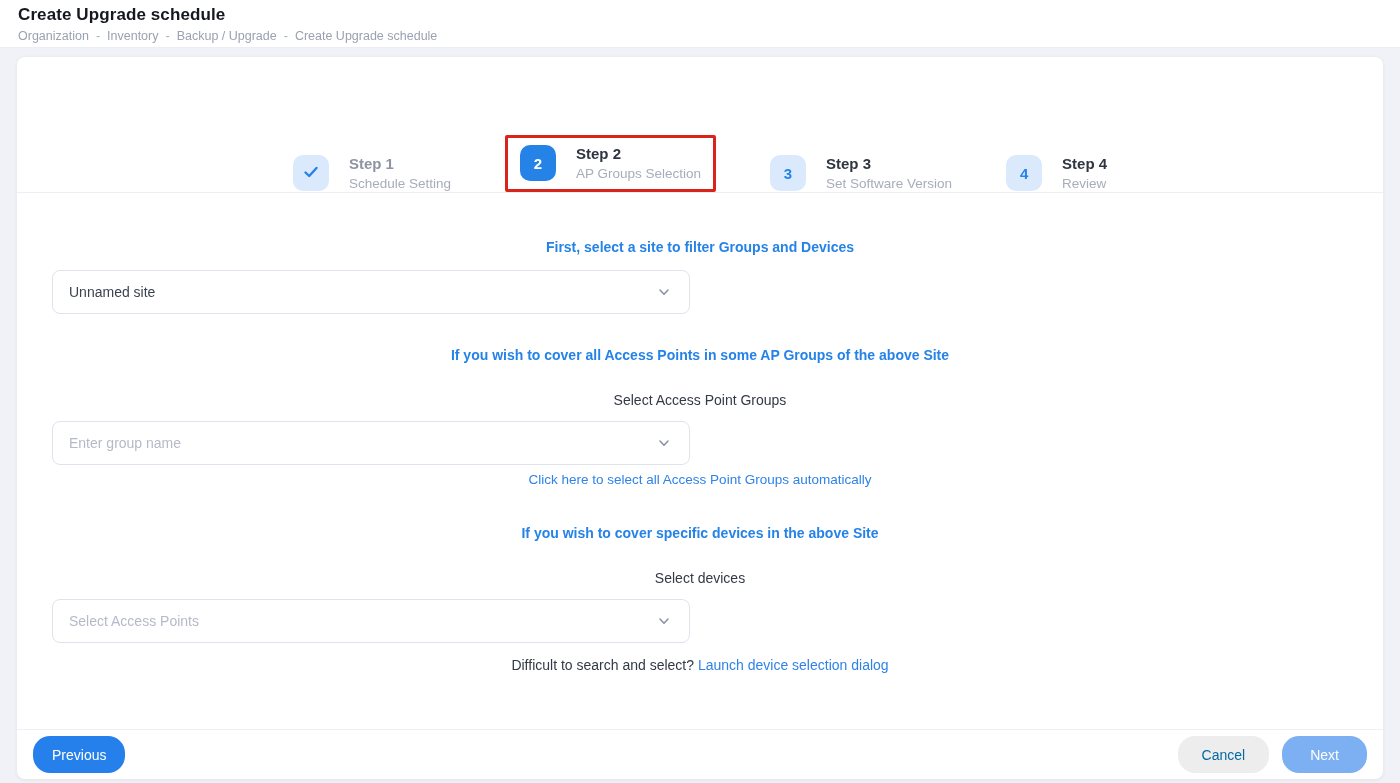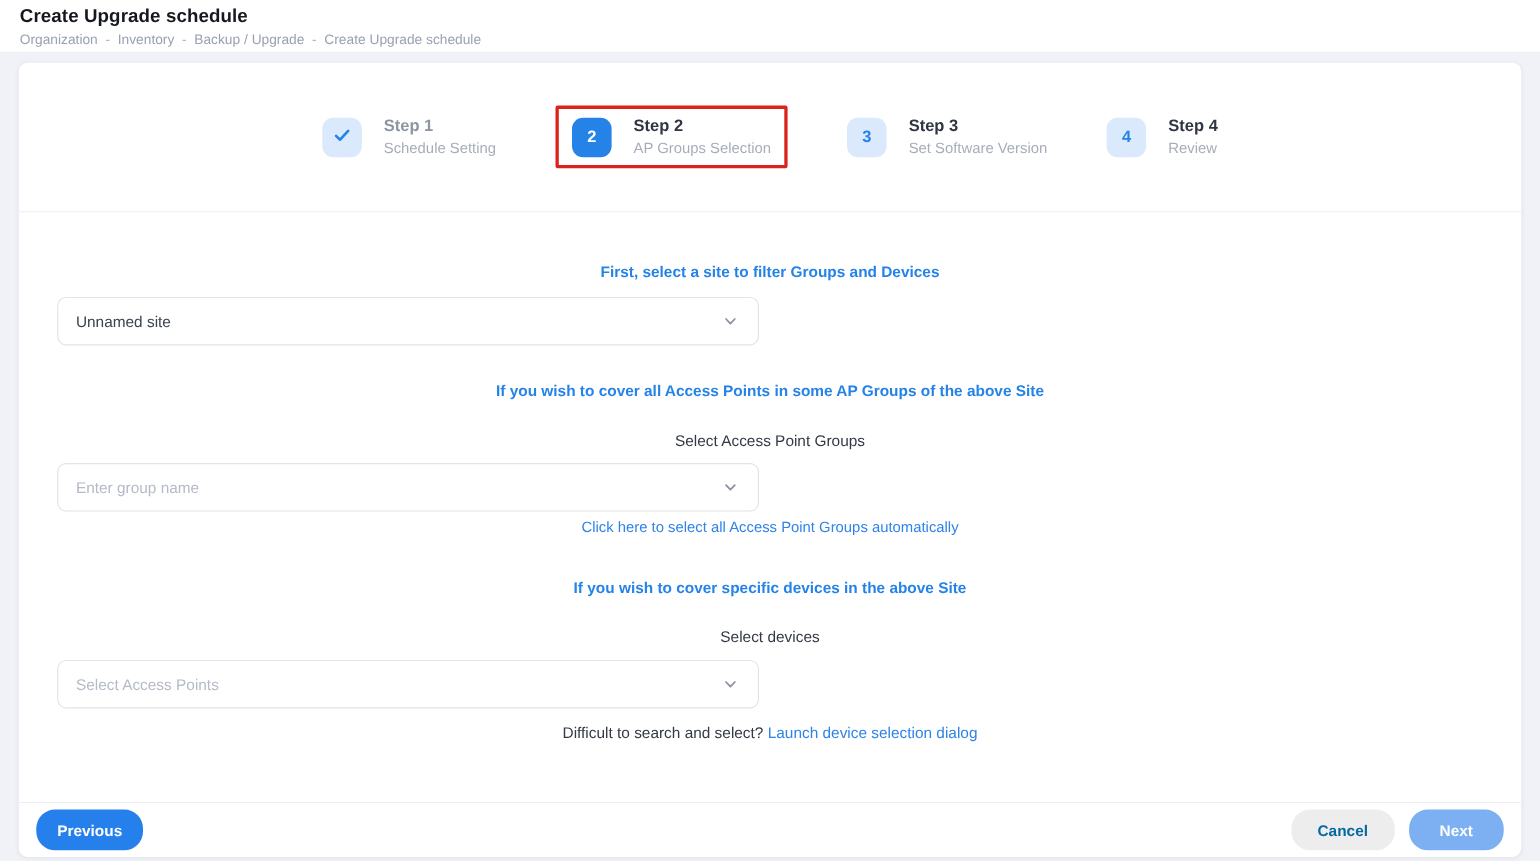--- a/index.html
+++ b/index.html
@@ -43,21 +43,21 @@
     display: flex;
     flex-direction: column;
   }
 
   
   .stepper {
     height: 136px;
     flex: 0 0 136px;
     border-bottom: 1px solid #edeff4;
     display: flex;
-    align-items: center;
+    align-items: flex-end;
     justify-content: center;
     gap: 54px;
   }
   .step {
     display: flex;
     align-items: center;
     gap: 20px;
   }
   .step-box {
     width: 36px; height: 36px;
@@ -139,21 +139,21 @@
     align-items: center;
     justify-content: space-between;
     padding: 0 16px;
   }
   .btn {
     height: 37px;
     border: none;
     border-radius: 17px;
     font-family: "Liberation Sans", sans-serif;
     font-size: 14px;
-    font-weight: 700;
+    font-weight: 400;
     cursor: pointer;
     display: inline-flex;
     align-items: center;
     justify-content: center;
   }
   .btn-primary   { background: #2680ec; color: #ffffff; padding: 0 19px; }
   .btn-secondary { background: #ededee; color: #0369a1; padding: 0 24px; }
   .btn-disabled  { background: #7cb0f2; color: #ffffff; padding: 0 28px; cursor: default; }
   .footer-right { display: flex; gap: 13px; }
 </style>

